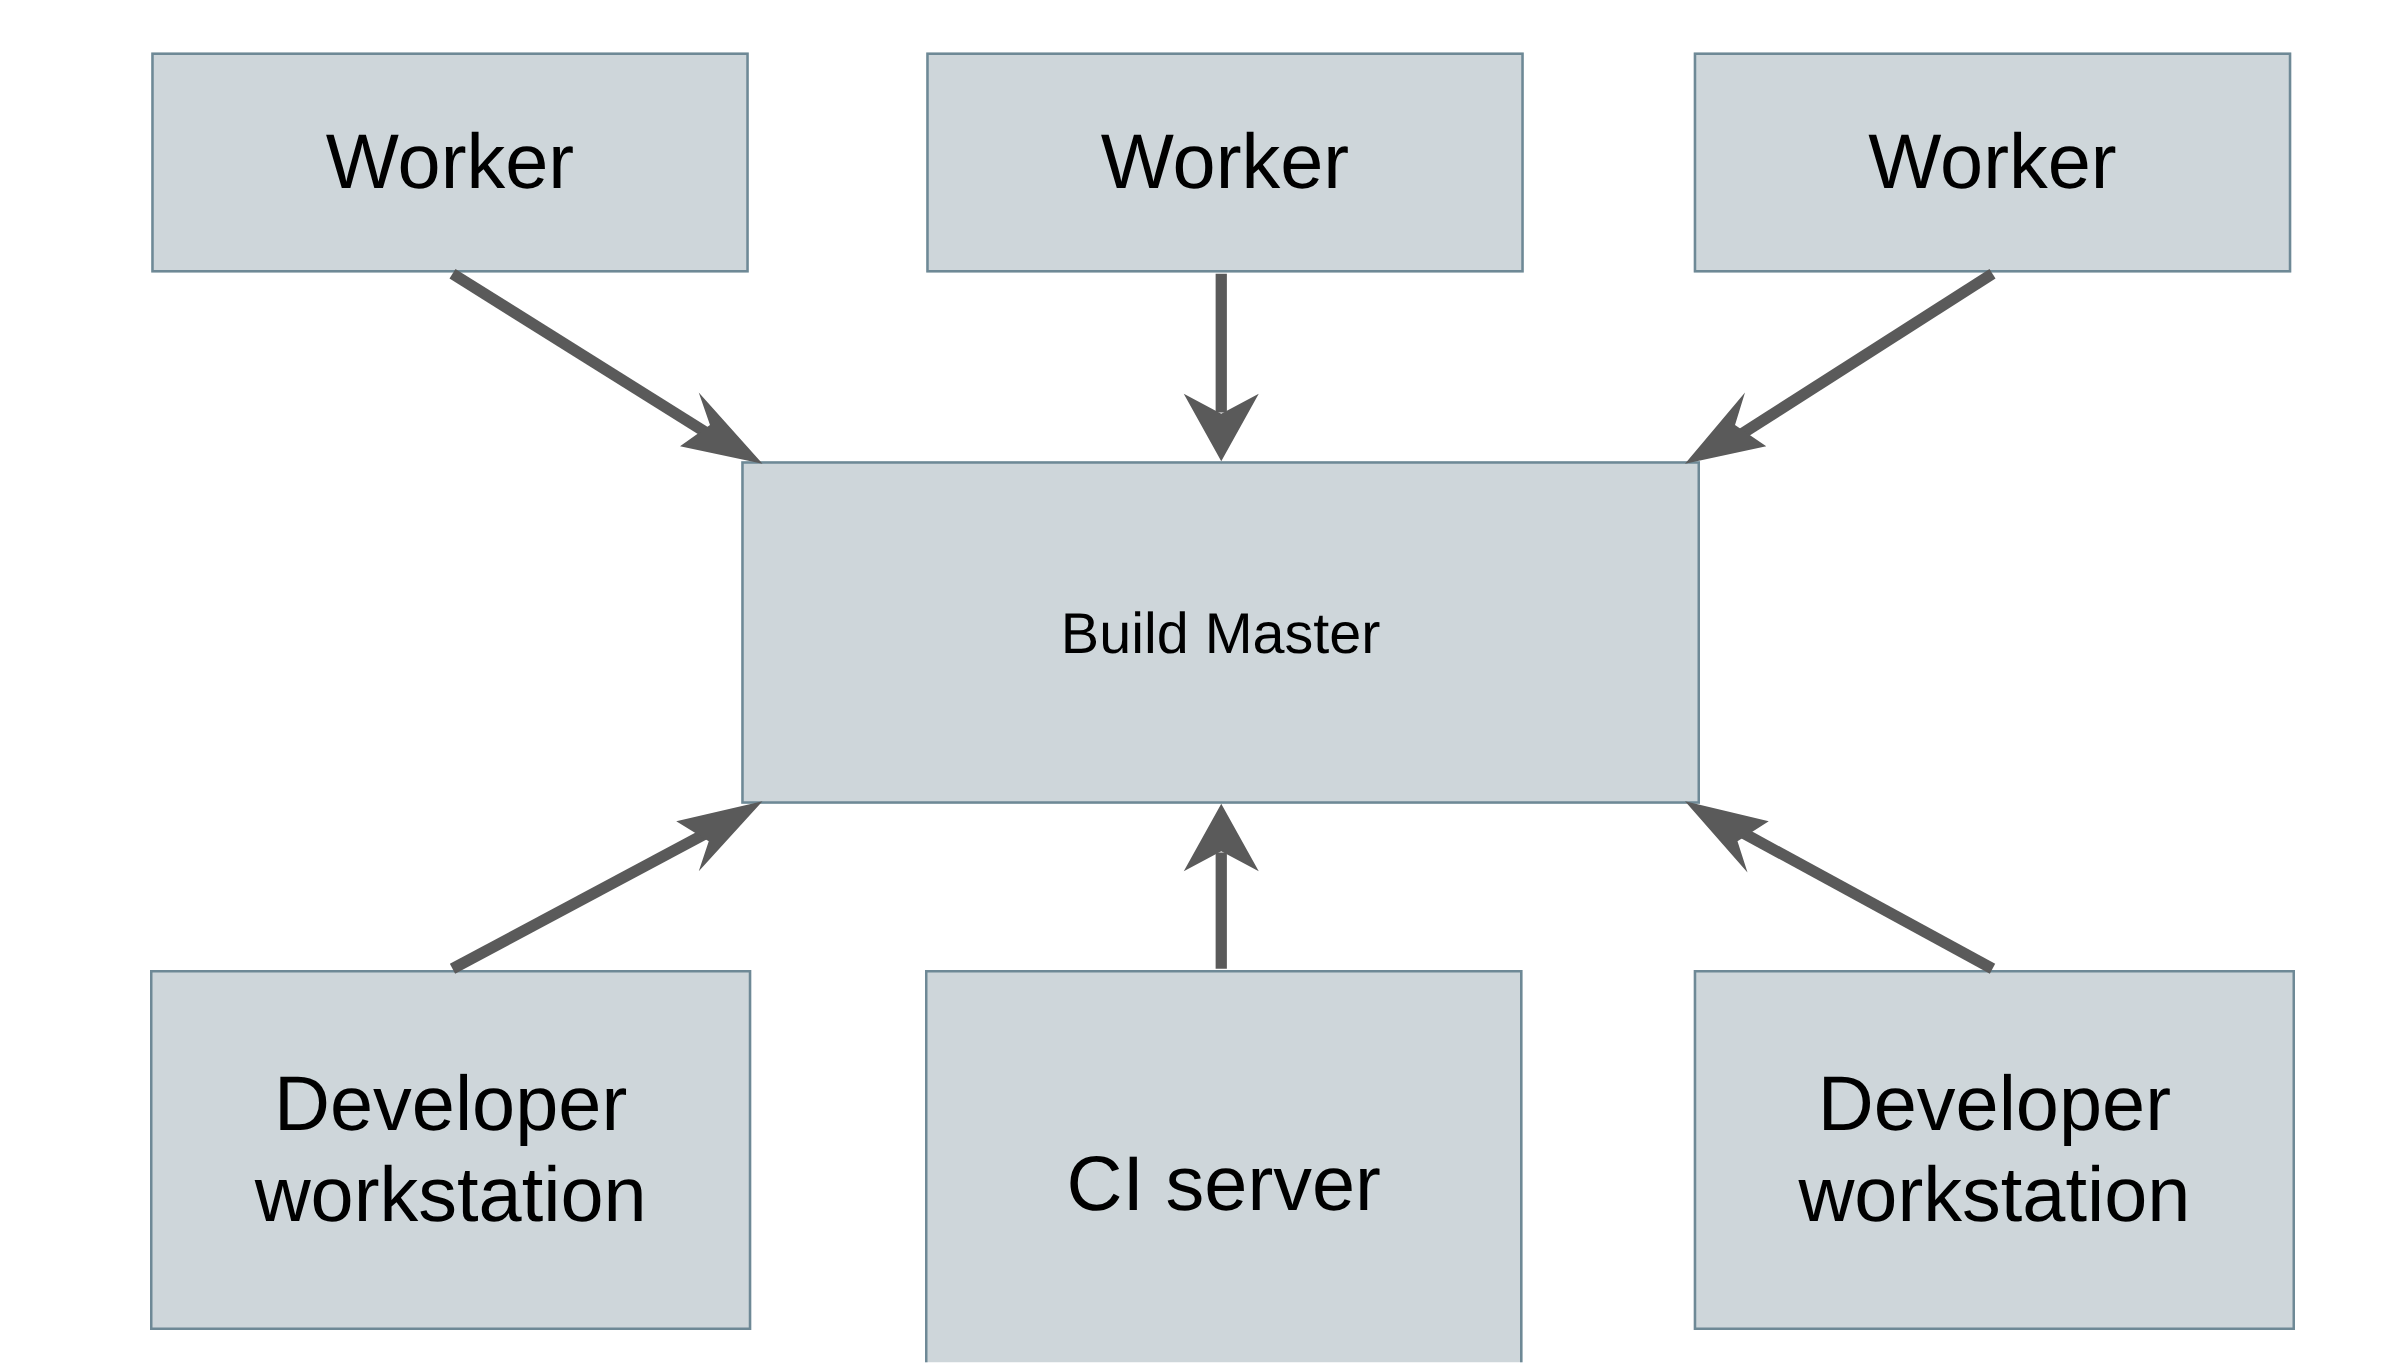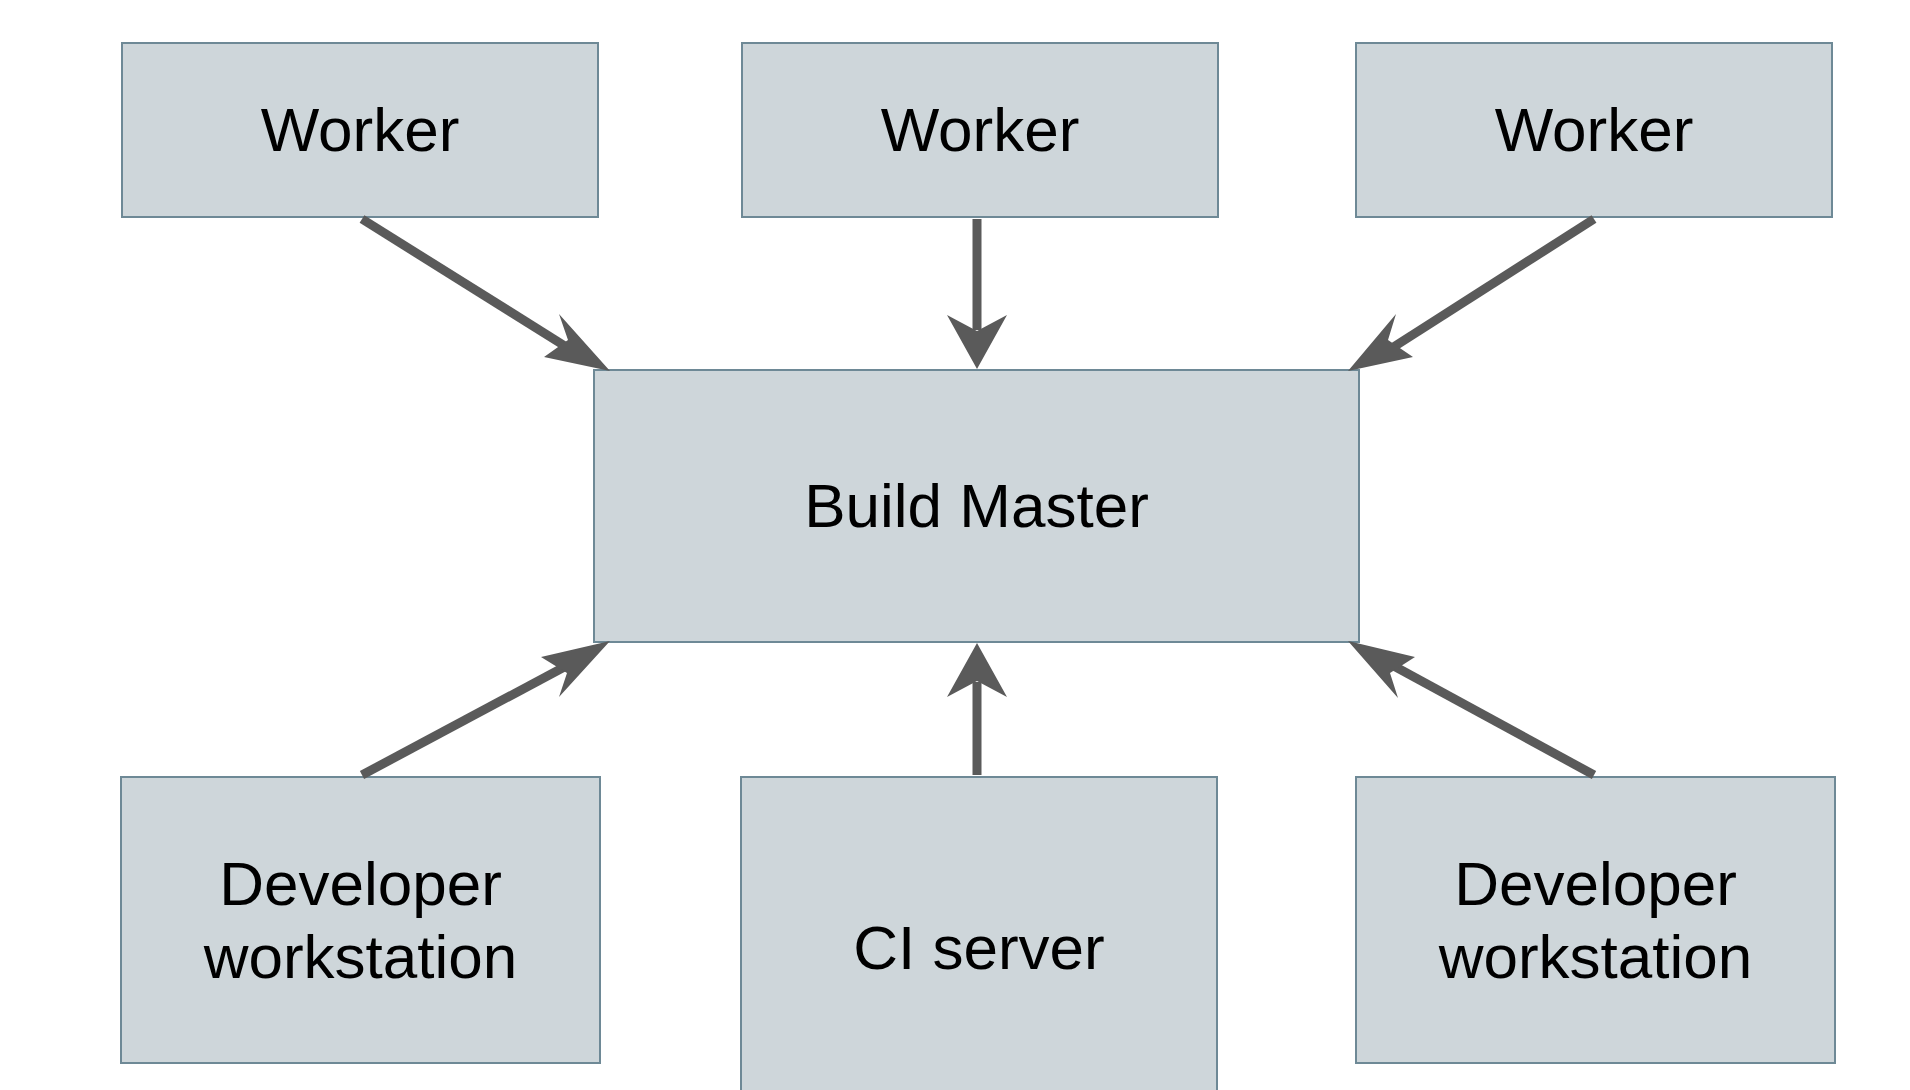--- a/index.html
+++ b/index.html
@@ -98,21 +98,21 @@
   </div>
 
   <div class="node" style="left: 741px; top: 42px; width: 478px; height: 176px; font-size: 62px; background: rgb(206, 214, 218); border-color: rgb(110, 137, 150); color: rgb(0, 0, 0);">
     <span class="node-label">Worker</span>
   </div>
 
   <div class="node" style="left: 1355px; top: 42px; width: 478px; height: 176px; font-size: 62px; background: rgb(206, 214, 218); border-color: rgb(110, 137, 150); color: rgb(0, 0, 0);">
     <span class="node-label">Worker</span>
   </div>
 
-  <div class="node" style="left: 593px; top: 369px; width: 767px; height: 274px; font-size: 62px; background: rgb(206, 214, 218); border-color: rgb(110, 137, 150); color: rgb(0, 0, 0);">
+  <div class="node" style="left: 593px; top: 369px; width: 767px; height: 274px; font-size: 46px; background: rgb(206, 214, 218); border-color: rgb(110, 137, 150); color: rgb(0, 0, 0);">
     <span class="node-label">Build Master</span>
   </div>
 
   <div class="node" style="left: 120px; top: 776px; width: 481px; height: 288px; font-size: 62px; background: rgb(206, 214, 218); border-color: rgb(110, 137, 150); color: rgb(0, 0, 0);">
     <span class="node-label">Developer
 workstation</span>
   </div>
 
   <div class="node" style="left: 740px; top: 776px; width: 478px; height: 344px; font-size: 62px; background: rgb(206, 214, 218); border-color: rgb(110, 137, 150); color: rgb(0, 0, 0);">
     <span class="node-label">CI server</span>

